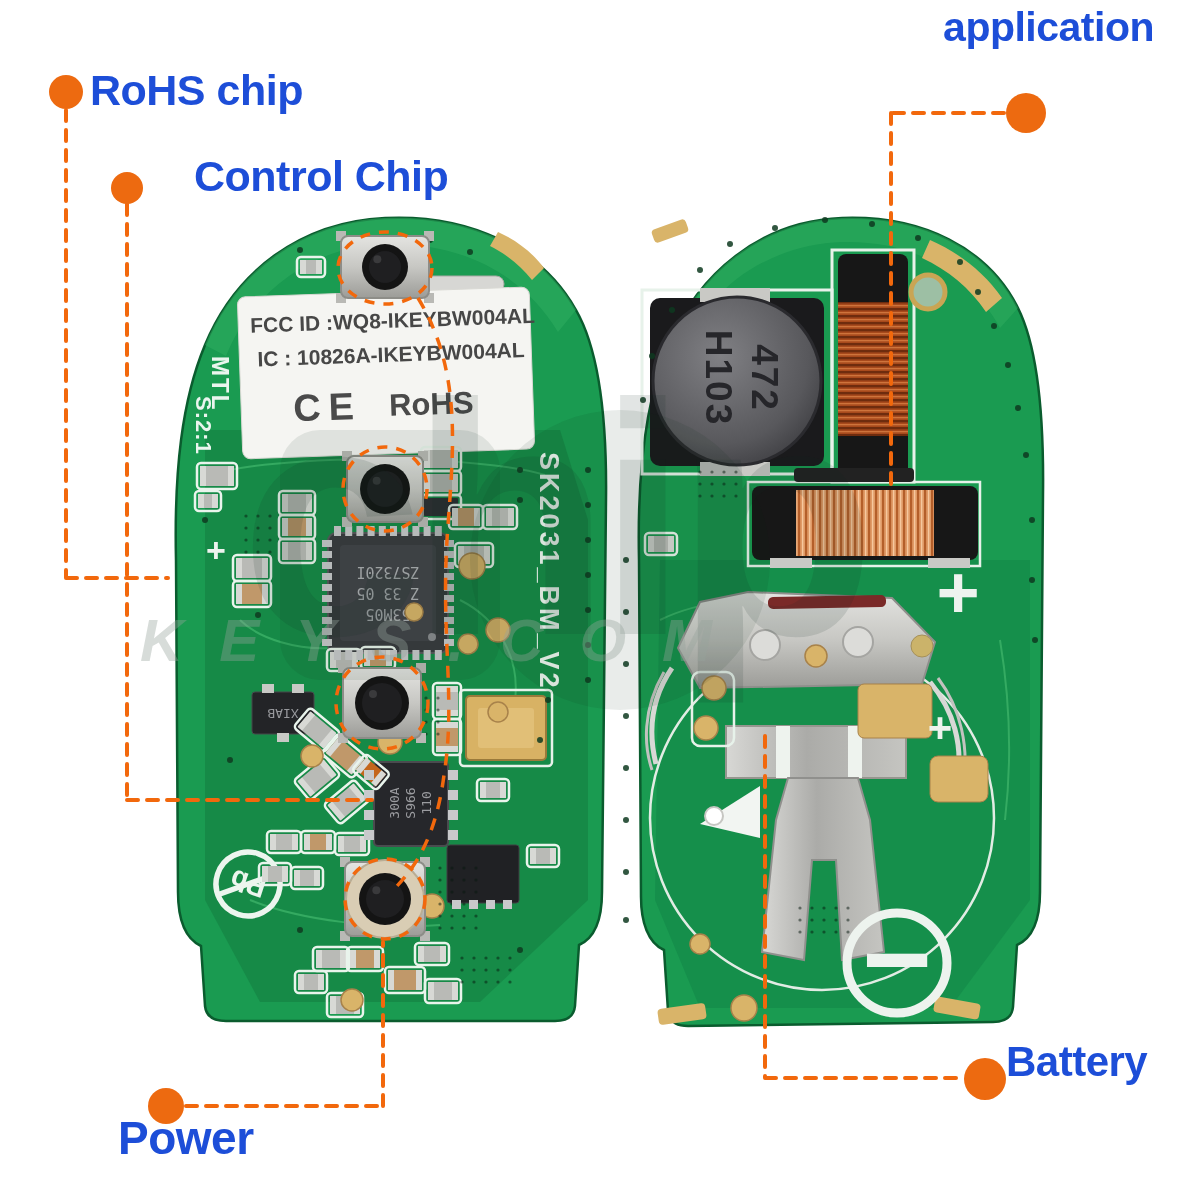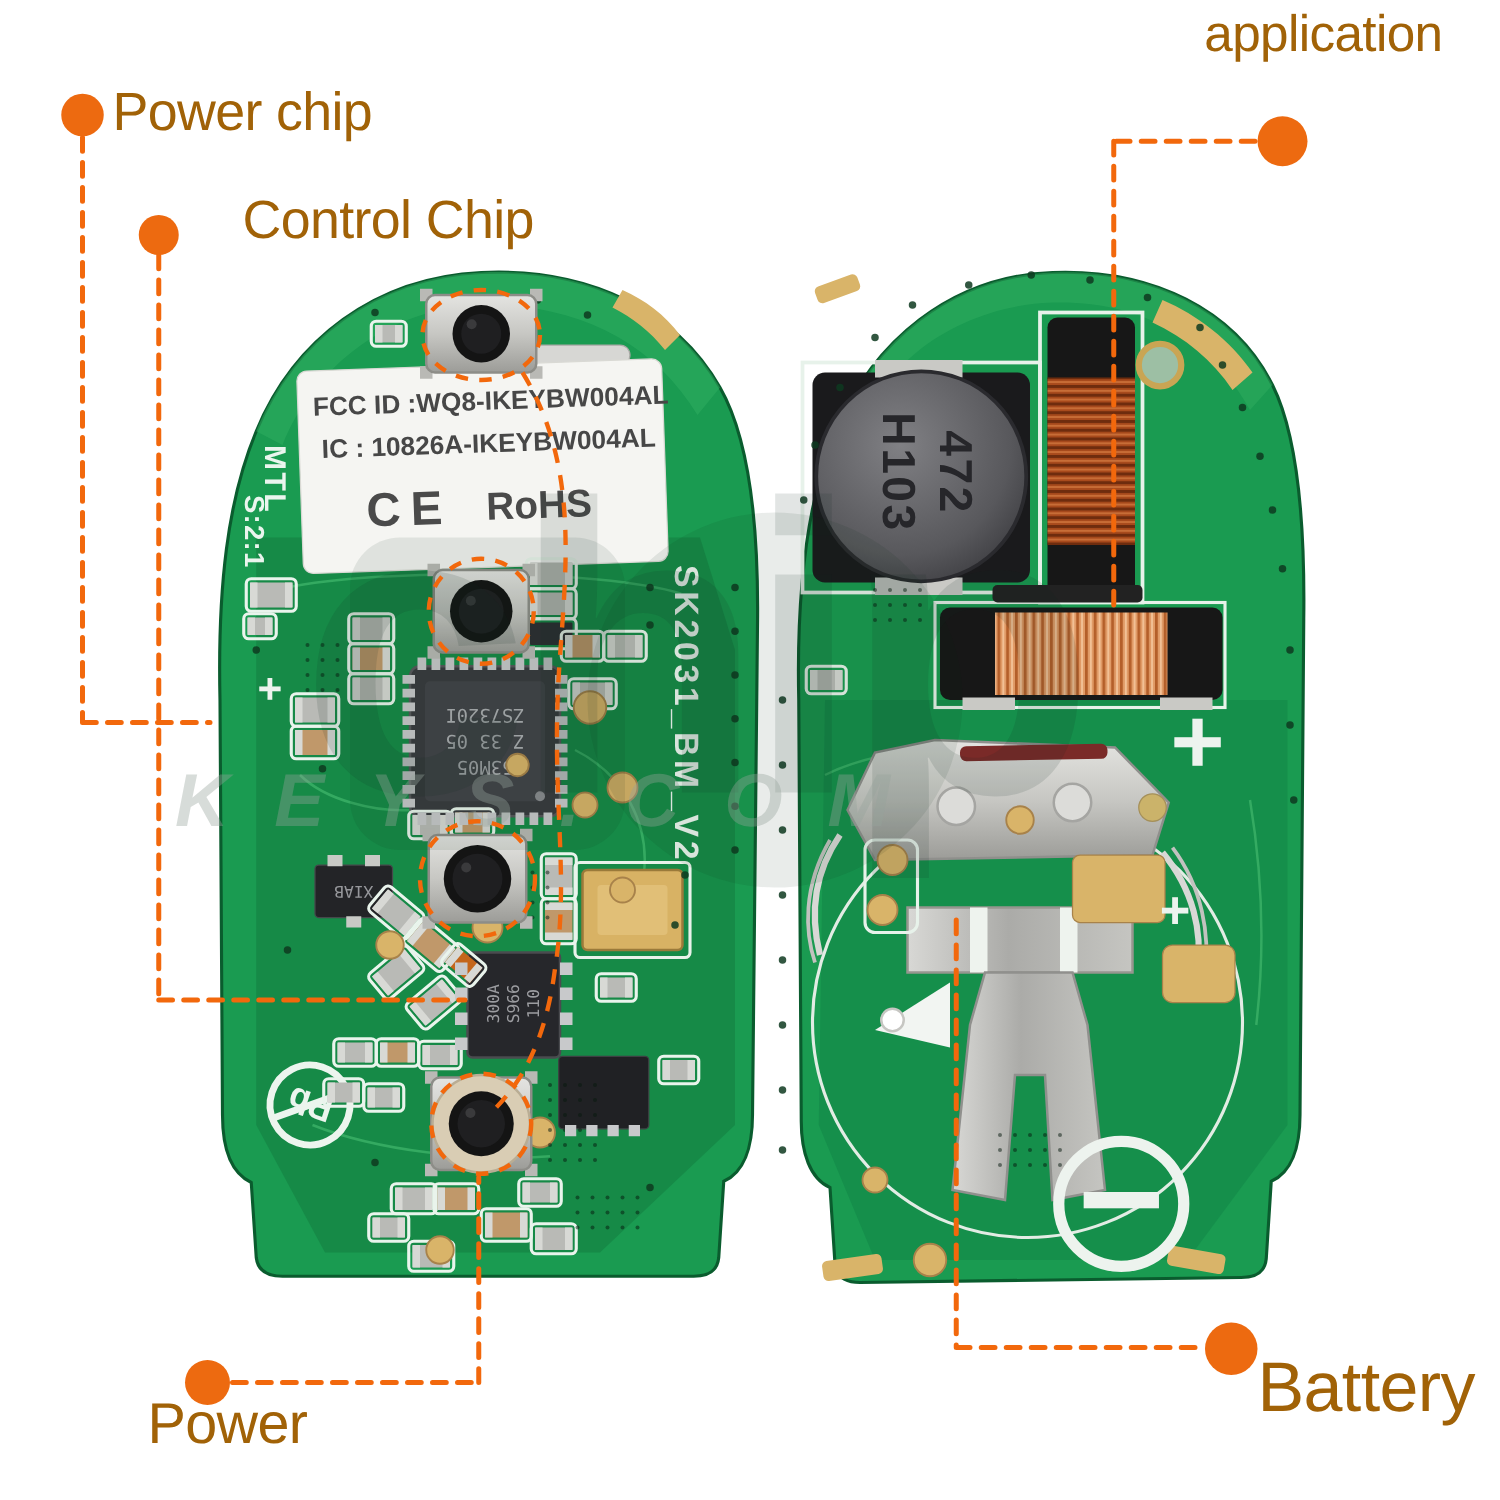--- a/index.html
+++ b/index.html
@@ -1,19 +1,19 @@
 <!DOCTYPE html>
 <html><head>
 <meta charset="utf-8">
 <style>
   html,body{margin:0;padding:0;background:#fff;}
   .canvas{position:relative;width:1200px;height:1200px;background:#ffffff;overflow:hidden;
           font-family:"Liberation Sans",sans-serif;}
   .layer{position:absolute;left:0;top:0;}
-  .ann{position:absolute;font-weight:400;color:#a16207;line-height:1.06;letter-spacing:-0.5px;}
+  .ann{position:absolute;font-weight:700;color:#1d4ed8;line-height:1.06;letter-spacing:-0.5px;}
   .dot{position:absolute;border-radius:50%;background:#ED6A10;}
   .wm-logo{position:absolute;left:240px;top:330px;font-size:330px;font-weight:800;
            color:rgba(20,45,30,0.12);letter-spacing:-14px;pointer-events:none;}
   .wm-site{position:absolute;left:140px;top:606px;font-size:60px;font-weight:700;
            letter-spacing:36px;color:rgba(150,162,155,0.38);pointer-events:none;font-style:italic;}
   .wm-blob{position:absolute;border-radius:50%;background:rgba(15,40,26,0.09);pointer-events:none;}
   .svgtext{font-family:"Liberation Sans",sans-serif;}
   .monotext{font-family:"DejaVu Sans Mono",monospace;}
 </style>
 </head>
@@ -710,31 +710,31 @@
     <g stroke="#F2680C" stroke-width="3.5" fill="none" stroke-dasharray="10 9">
       <ellipse cx="385" cy="268" rx="47" ry="36"></ellipse>
       <circle cx="385" cy="489" r="42"></circle>
       <circle cx="382" cy="703" r="46"></circle>
       <circle cx="385" cy="899" r="40"></circle>
       <path d="M418 298 C465 375 452 460 447 540 C441 640 456 700 444 775 C436 838 414 868 397 886" stroke-dasharray="12 10"></path>
     </g>
   </svg>
 
   <div class="dot" style="left:49px;top:75px;width:34px;height:34px;"></div>
-  <div class="ann" style="left:90px;top:68px;font-size:43px;">Power chip</div>
+  <div class="ann" style="left:90px;top:68px;font-size:43px;">RoHS chip</div>
 
   <div class="dot" style="left:111px;top:172px;width:32px;height:32px;"></div>
   <div class="ann" style="left:158px;top:154px;font-size:43px;margin-left:36px;">Control Chip</div>
 
   <div class="ann" style="top:6px;right:46px;font-size:41px;text-align:right;">
     <div>application</div>
   </div>
   <div class="dot" style="left:1006px;top:93px;width:40px;height:40px;"></div>
 
   <div class="dot" style="left:964px;top:1058px;width:42px;height:42px;"></div>
-  <div class="ann" style="left:1006px;top:1040px;font-size:56px;margin-top:40px;">
+  <div class="ann" style="left:1006px;top:1040px;font-size:42px;">
     <div>Battery</div>
   </div>
 
   <div class="dot" style="left:148px;top:1088px;width:36px;height:36px;"></div>
   <div class="ann" style="left:118px;top:1114px;font-size:46px;">Power</div>
 
 </div>
 
 </body></html>

